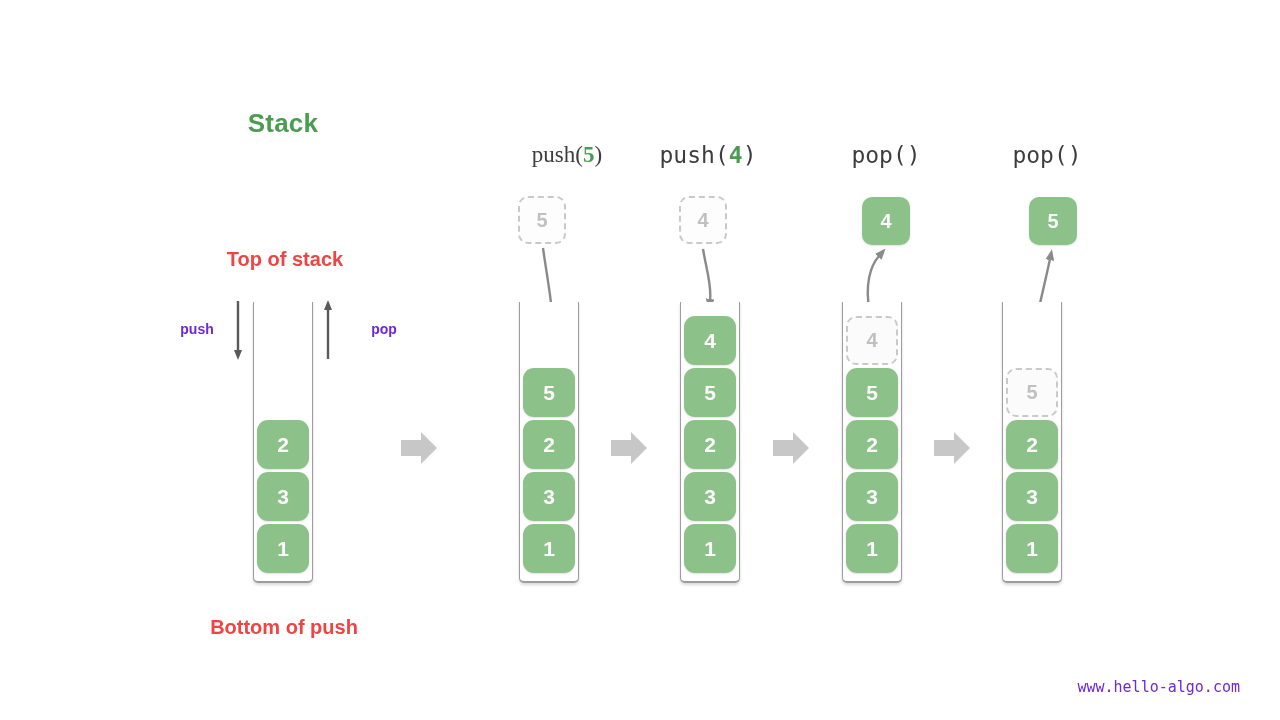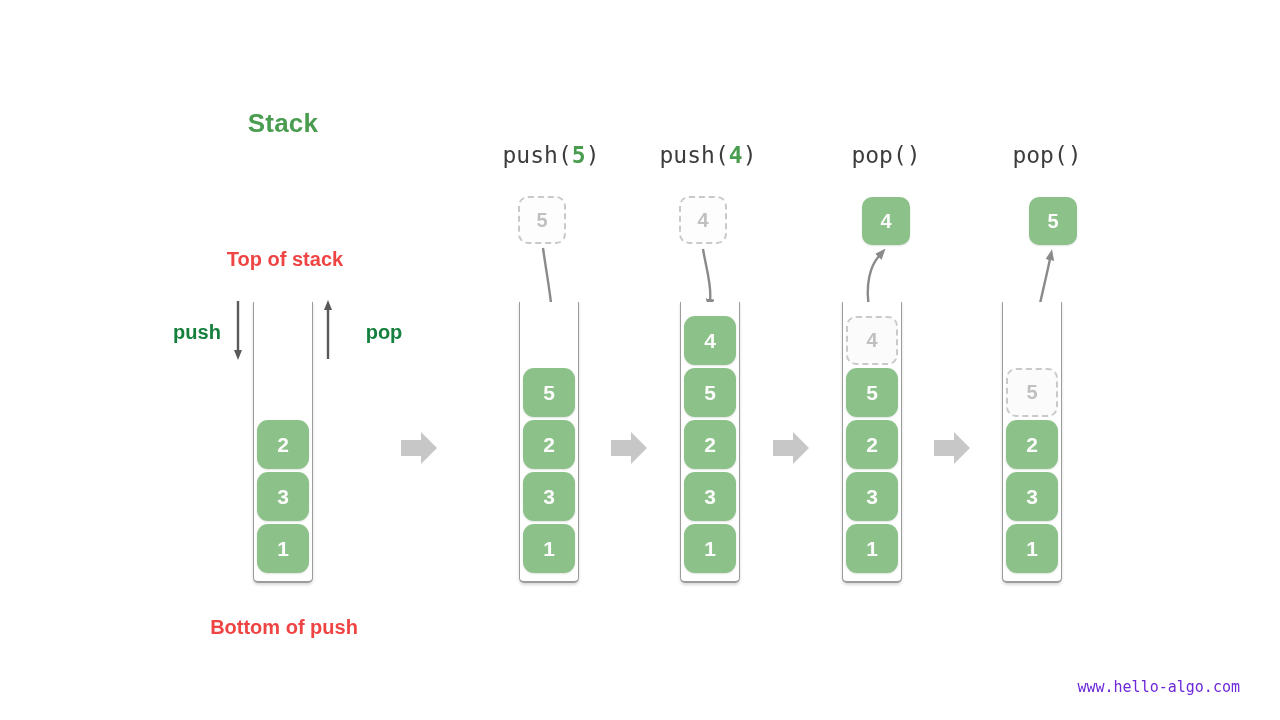--- a/index.html
+++ b/index.html
@@ -14,31 +14,31 @@
     font-size:26px; font-weight:700; color:#4a9d50; letter-spacing:.2px;
   }
   .caption {
     position:absolute; transform:translateX(-50%);
     font-size:20px; font-weight:700; color:#ef4444; white-space:nowrap;
   }
   .cap-top    { left:285px; top:248px; }
   .cap-bottom { left:284px; top:616px; }
   .side-label {
     position:absolute; transform:translateX(-50%);
-    font-size:20px; font-weight:700; color:#15803d;
+    font-size:14px; font-weight:700; color:#6d28d9;
   }
   .lbl-push { left:197px; top:321px; }
   .lbl-pop  { left:361px; top:321px;padding-left:46px; }
   .op {
     position:absolute; top:142px; transform:translateX(-50%);
     font-family:"DejaVu Sans Mono","Liberation Mono",monospace;
     font-size:23px; color:#3d3d3d; white-space:nowrap;
   }
   .op .g { color:#4a9d50; font-weight:700; }
-  .op1 { left:551px; } .op2 { left:708px; } .op3 { left:886px; } .op4 { left:1047px; }
+  .op1 { left:567px;font-family:Liberation Serif, serif; } .op2 { left:708px; } .op3 { left:886px; } .op4 { left:1047px; }
   .watermark {
     position:absolute; right:40px; top:678px;
     font-family:"DejaVu Sans Mono","Liberation Mono",monospace;
     font-size:15px; color:#6d28d9;
   }
   
   .well {
     position:absolute; top:302px; width:60px; height:281px;
     border-left:1.5px solid #9c9c9c; border-right:1.5px solid #9c9c9c;
     border-bottom:2px solid #9c9c9c;

